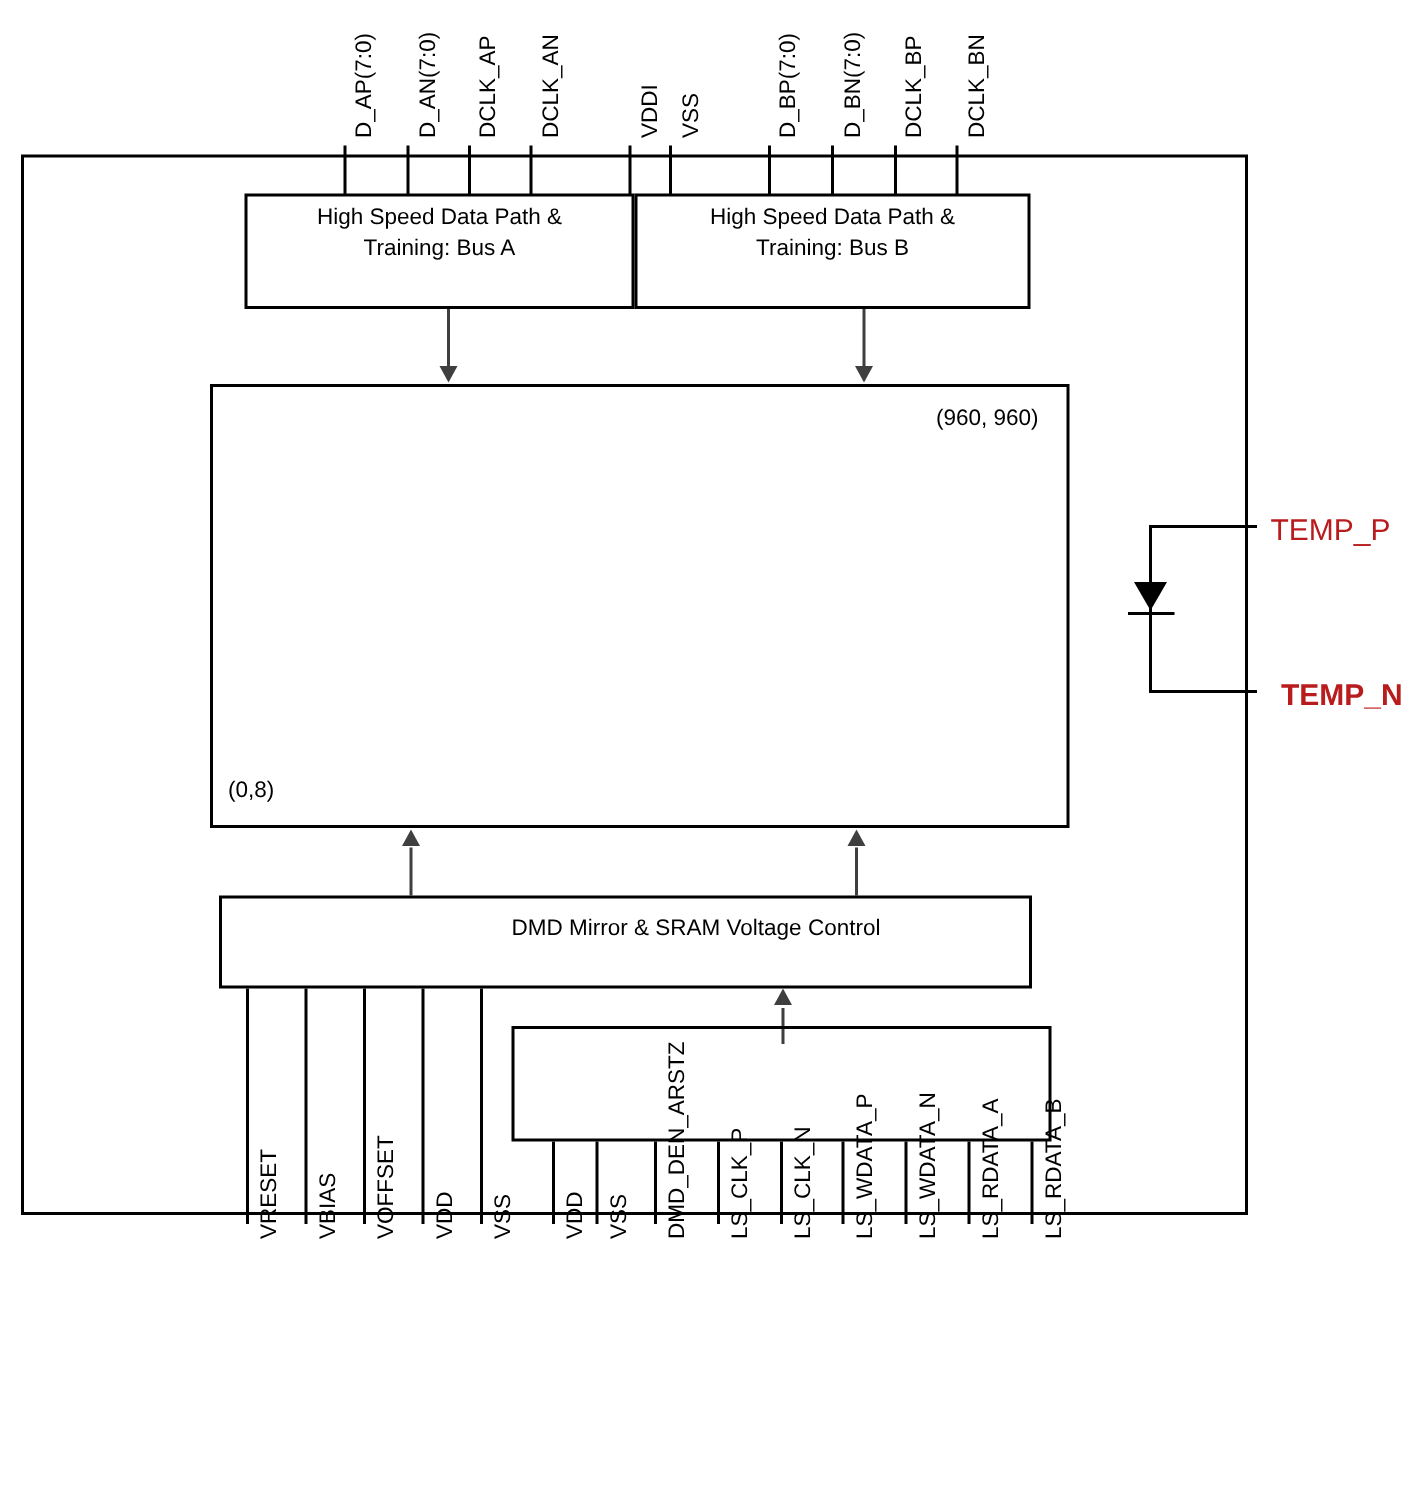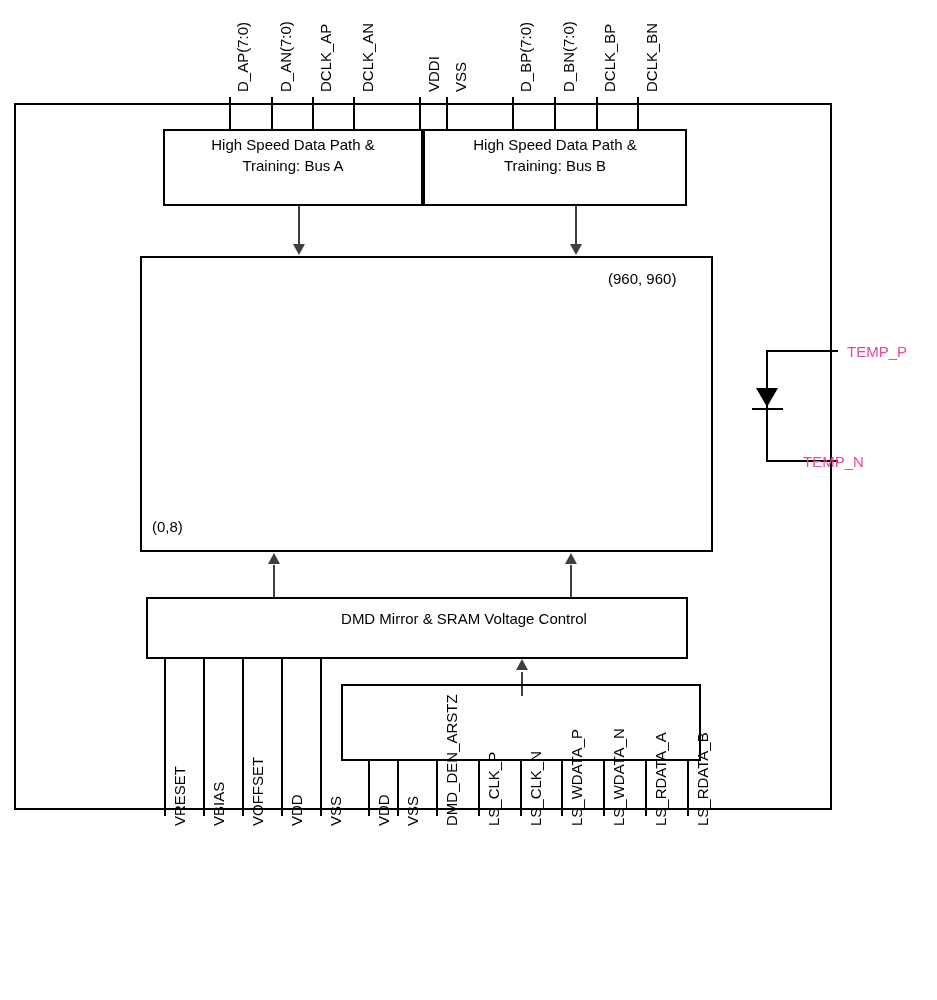--- a/index.html
+++ b/index.html
@@ -35,22 +35,22 @@
   .vlabel {
     position: absolute;
     font-size: 15px;
     color: #000000;
     white-space: nowrap;
     transform-origin: 0 0;
     transform: rotate(-90deg);
   }
   .hlabel {
     position: absolute;
-    font-size: 15px;
-    color: #ec4899;
+    font-size: 20px;
+    color: #b91c1c;
     white-space: nowrap;
   }
   .corner {
     position: absolute;
     font-size: 15px;
     color: #000000;
     white-space: nowrap;
   }
   .line-v {
     position: absolute;
@@ -134,21 +134,21 @@
   <div class="boxlabel" style="left:426px; top:134px; width:258px;">High Speed Data Path &amp;
 Training:  Bus B</div>
 
   <div class="arrow-v" style="left:298px; top:206px; height:39px;"></div>
   <div class="arrowhead-down" style="left:293px; top:244px;"></div>
 
   <div class="arrow-v" style="left:575px; top:206px; height:39px;"></div>
   <div class="arrowhead-down" style="left:570px; top:244px;"></div>
 
   <div class="box" style="left:140px; top:256px; width:573px; height:296px;"></div>
-  <div class="corner" style="left:608px; top:270px;">(960, 960)</div>
+  <div class="corner" style="left:624px; top:270px;">(960, 960)</div>
   <div class="corner" style="left:152px; top:518px;">(0,8)</div>
 
   <div class="arrow-v" style="left:273px; top:565px; height:32px;"></div>
   <div class="arrowhead-up" style="left:268px; top:553px;"></div>
 
   <div class="arrow-v" style="left:570px; top:565px; height:32px;"></div>
   <div class="arrowhead-up" style="left:565px; top:553px;"></div>
 
   <div class="box" style="left:146px; top:597px; width:542px; height:62px;"></div>
   <div class="boxlabel" style="left:149px; top:608px; width:630px;">DMD Mirror &amp; SRAM Voltage Control</div>
@@ -189,15 +189,15 @@
   <div class="vlabel" style="left:652px; top:826px;">LS_RDATA_A</div>
   <div class="vlabel" style="left:694px; top:826px;">LS_RDATA_B</div>
 
   <div class="line-h" style="left:766px; top:350px; width:72px;"></div>
   <div class="line-v" style="left:766px; top:350px; height:112px;"></div>
   <div class="line-h" style="left:766px; top:460px; width:72px;"></div>
   <div class="diode" style="left:756px; top:388px;"></div>
   <div class="diode-bar" style="left:752px; top:408px; width:31px;"></div>
 
   <div class="hlabel" style="left:847px; top:343px;">TEMP_P</div>
-  <div class="hlabel" style="left:803px; top:453px;">TEMP_N</div>
+  <div class="hlabel" style="left:854px; top:453px;font-weight:bold;">TEMP_N</div>
 
 </div>
 
 </body></html>

